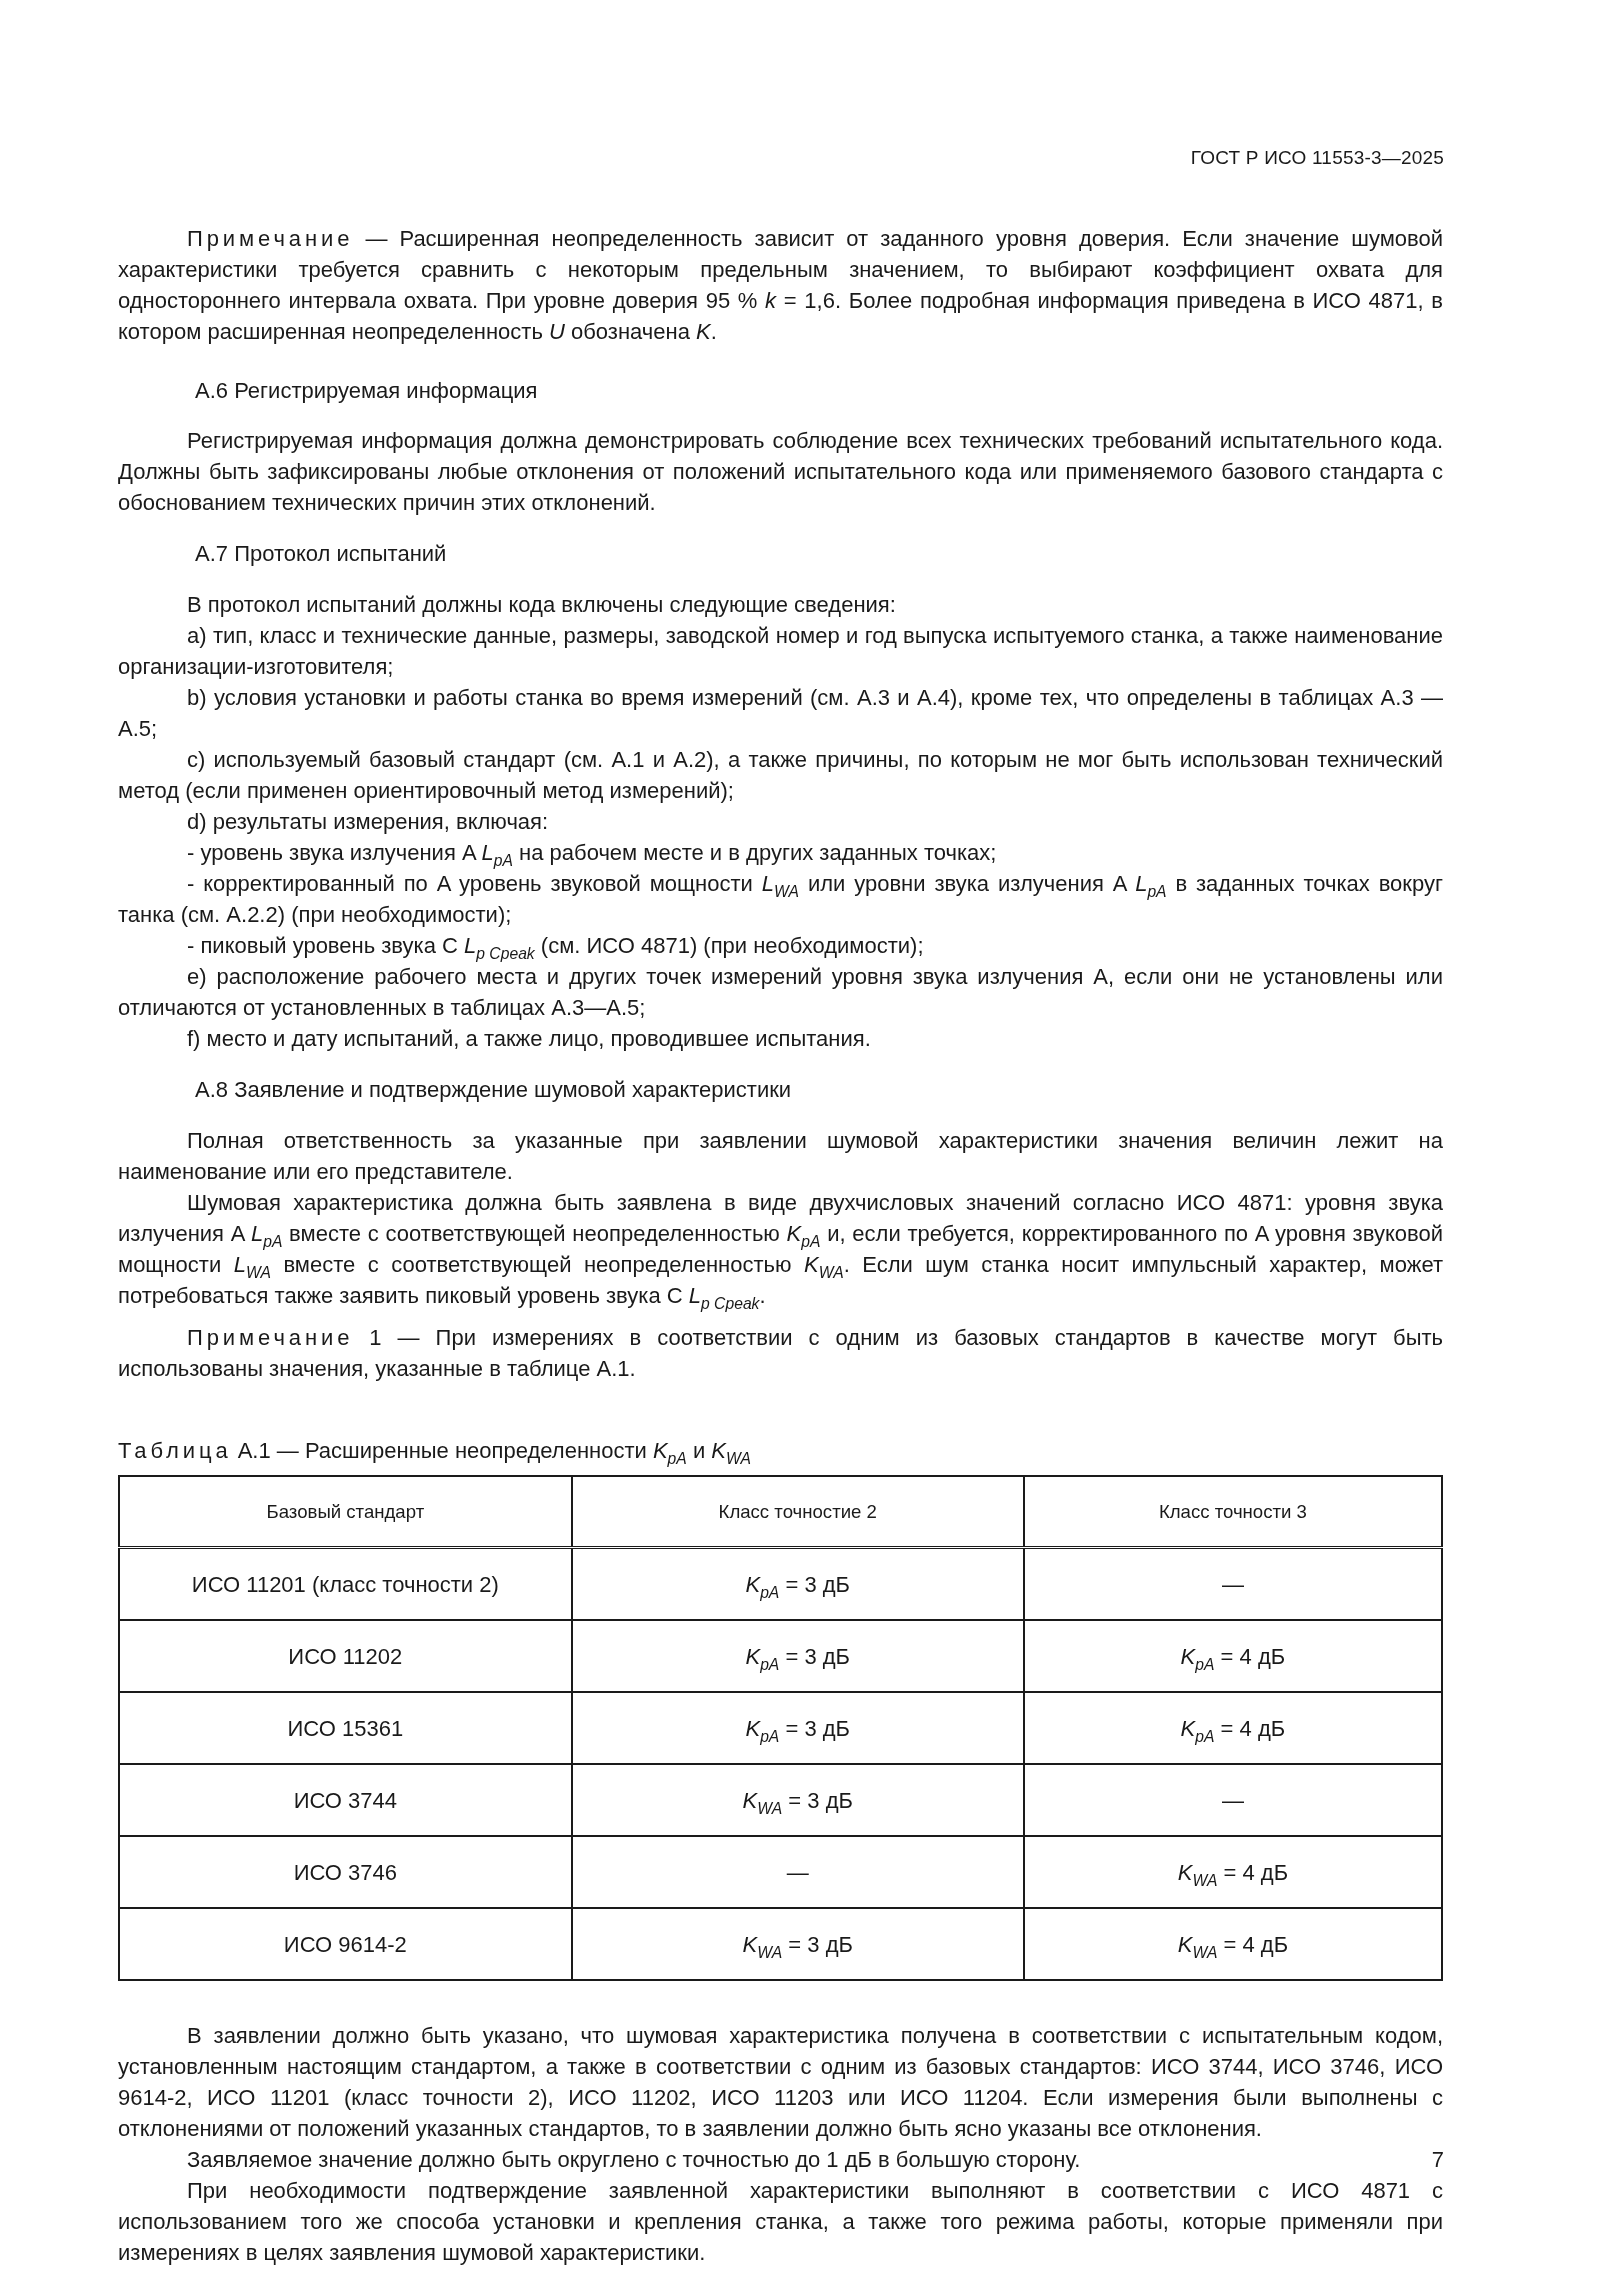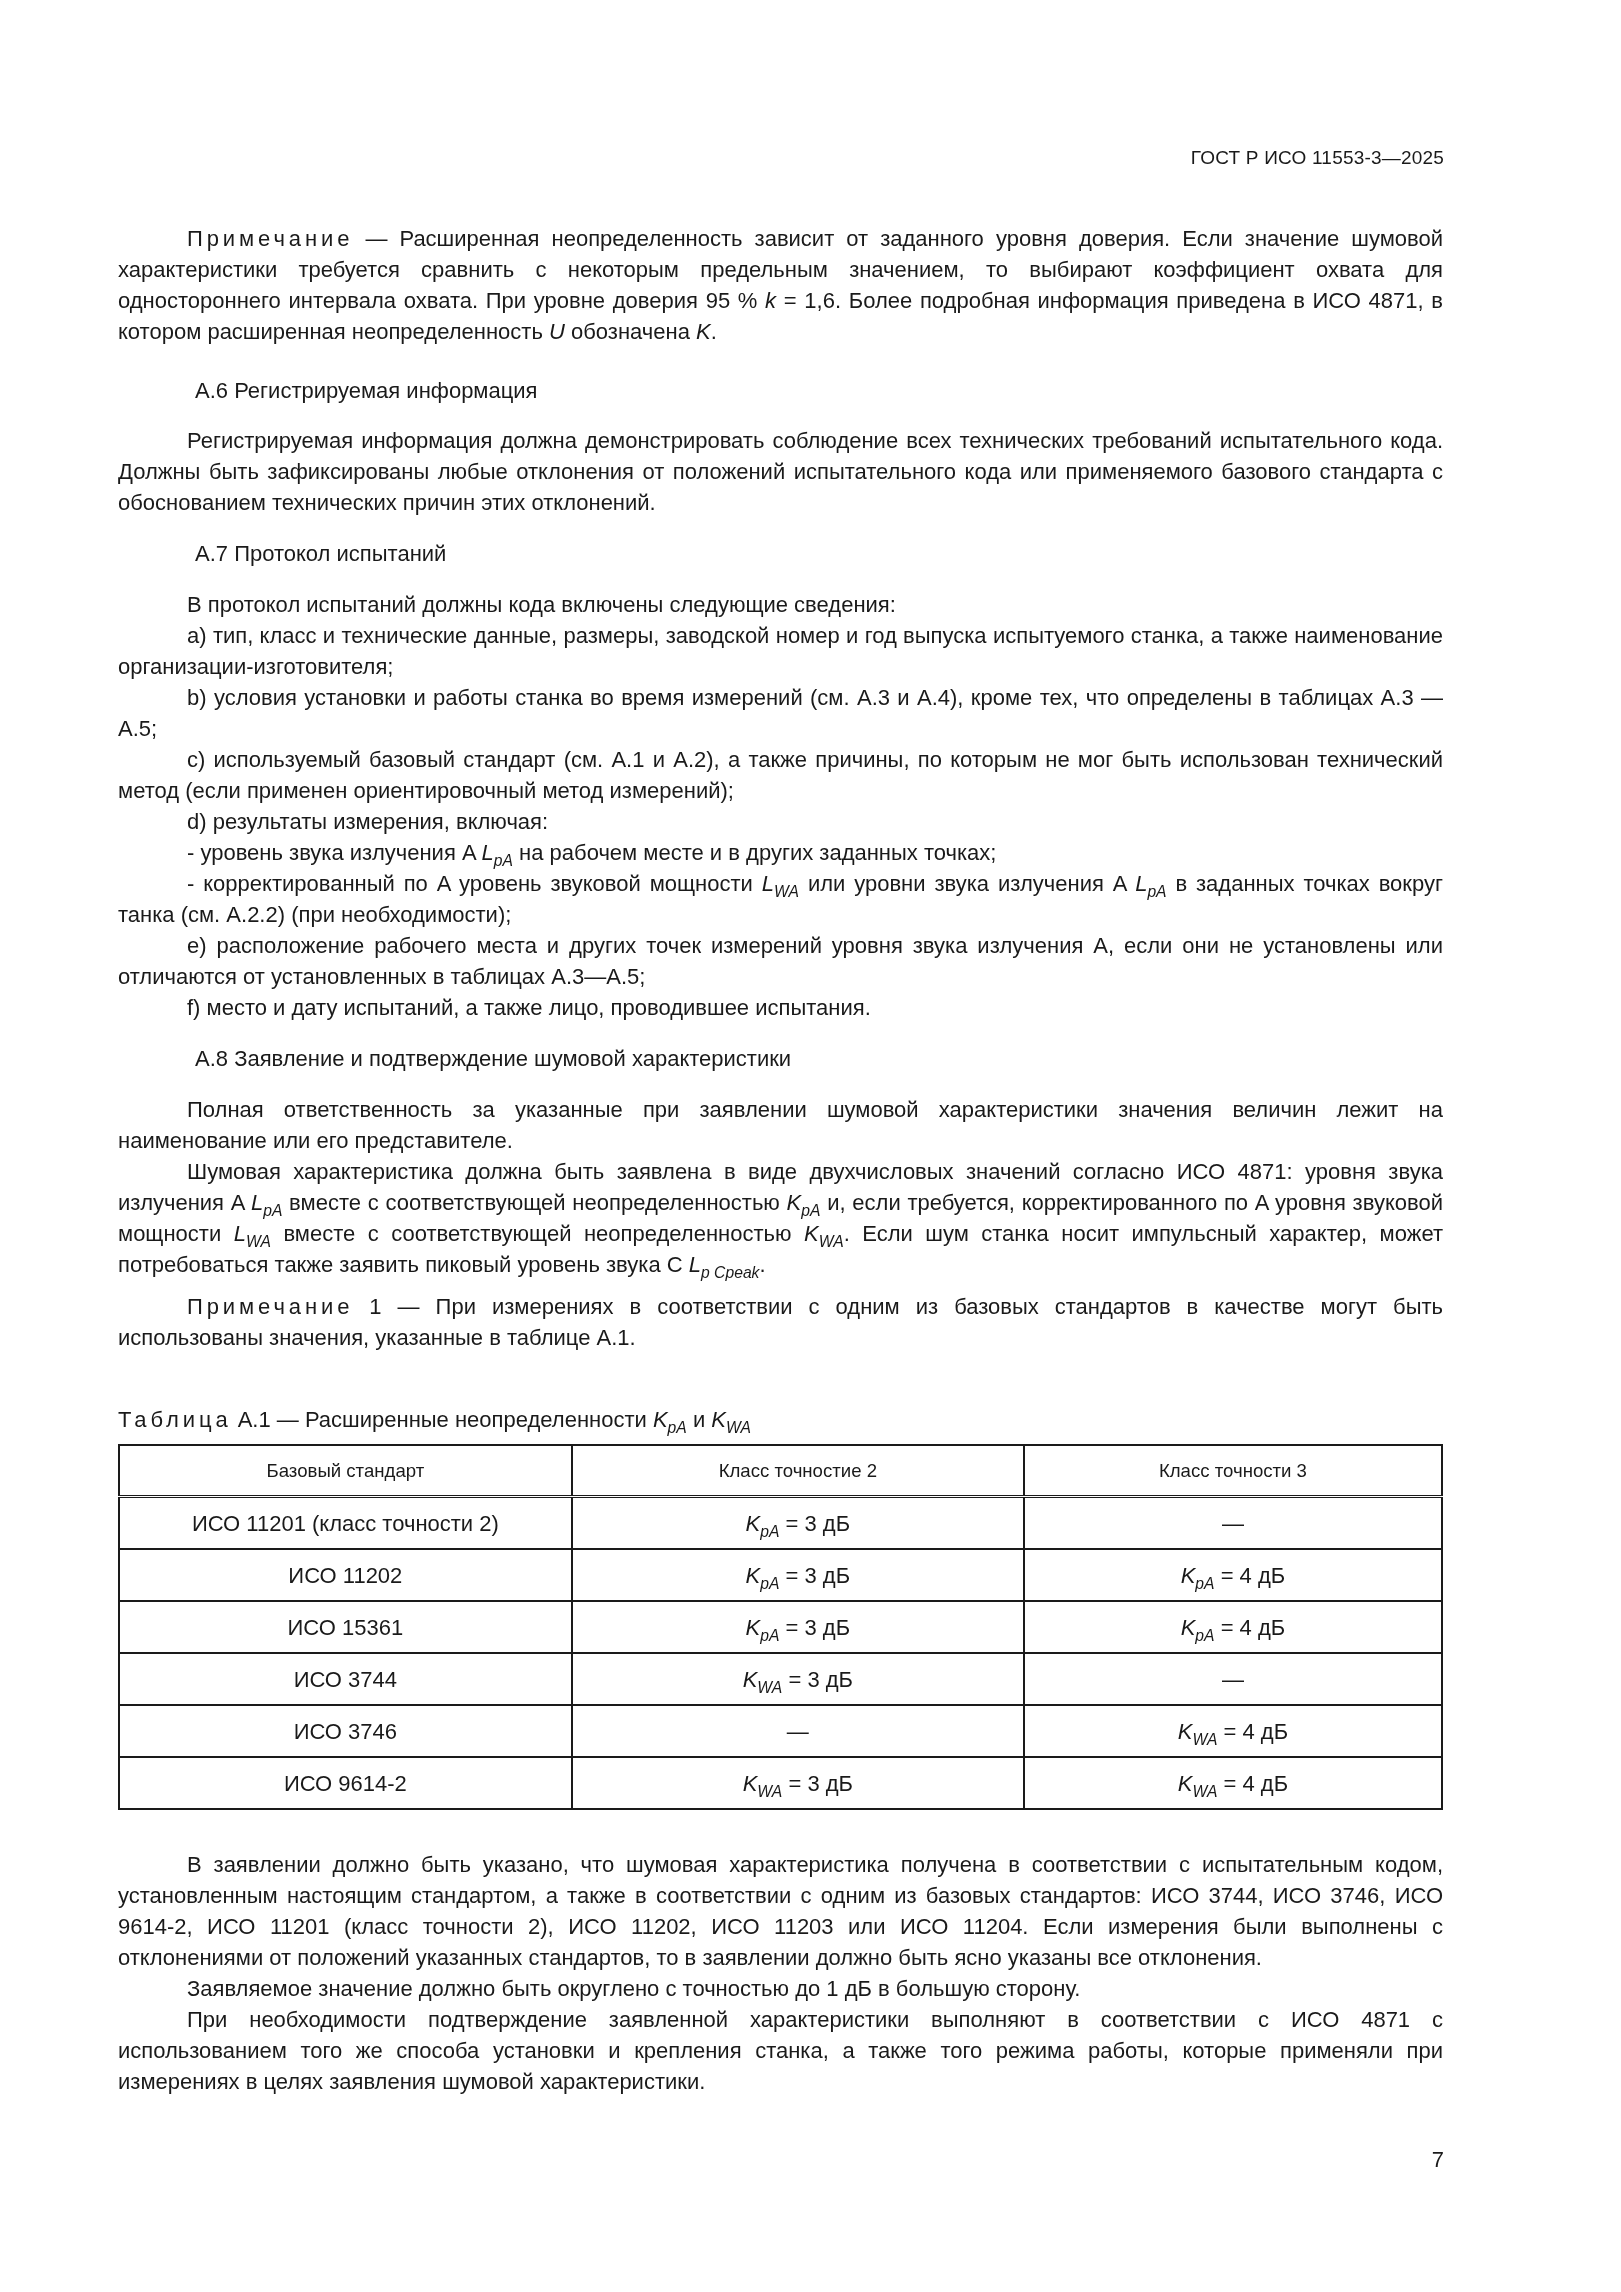--- a/index.html
+++ b/index.html
@@ -25,21 +25,21 @@
   .gap-l { height: 51px; }
   i { font-style: italic; }
   sub { font-size: 15.7px; vertical-align: -5.9px; line-height: 0; }
   .tcaption { margin-top: 0; margin-bottom: 8.8px; }
   table {
     width: 100%; border-collapse: collapse; font-size: 22px;
     border: 2.9px solid #1a1a1a;
   }
   th, td {
     border-left: 2px solid #1a1a1a; border-right: 2px solid #1a1a1a;
-    text-align: center; height: 46px; padding: 2px;
+    text-align: center; height: 46px; padding: 12px;
   }
   th { font-weight: normal; font-size: 18.6px; border-bottom: 3.9px double #1a1a1a; height: 45px; }
   td { border-top: 2.9px solid #1a1a1a; }
   tr.first td { border-top: none; }
   col.c1 { width: 510px; } col.c2 { width: 510px; } col.c3 { width: 472px; }
   .pagenum { position: absolute; right: 177px; top: 2147px; font-size: 22px; }
 </style>
 </head>
 <body>
 
@@ -57,20 +57,21 @@
   <div class="gap-s"></div>
   <h3>А.7 Протокол испытаний</h3>
   <div class="gap-s"></div>
   <p class="ind">В протокол испытаний должны кода включены следующие сведения:</p>
   <p class="ind">a) тип, класс и технические данные, размеры, заводской номер и год выпуска испытуемого станка, а также наименование организации-изготовителя;</p>
   <p class="ind">b) условия установки и работы станка во время измерений (см. А.3 и А.4), кроме тех, что определены в таблицах А.3 — А.5;</p>
   <p class="ind">c) используемый базовый стандарт (см. А.1 и А.2), а также причины, по которым не мог быть использован технический метод (если применен ориентировочный метод измерений);</p>
   <p class="ind">d) результаты измерения, включая:</p>
   <p class="ind"><span>- уровень звука излучения A </span><i>L</i><sub><i>pA</i></sub><span> на рабочем месте и в других заданных точках;</span></p>
   <p class="ind"><span>- корректированный по A уровень звуковой мощности </span><i>L</i><sub><i>WA</i></sub><span> или уровни звука излучения A </span><i>L</i><sub><i>pA</i></sub><span> в заданных точках вокруг танка (см. А.2.2) (при необходимости);</span></p>
+  <p class="ind"><span>- пиковый уровень звука C </span><i>L</i><sub><i>p Cpeak</i></sub><span> (см. ИСО 4871) (при необходимости);</span></p>
   <p class="ind">e) расположение рабочего места и других точек измерений уровня звука излучения A, если они не установлены или отличаются от установленных в таблицах А.3—А.5;</p>
   <p class="ind">f) место и дату испытаний, а также лицо, проводившее испытания.</p>
 
   <div class="gap-s"></div>
   <h3>А.8 Заявление и подтверждение шумовой характеристики</h3>
   <div class="gap-s"></div>
   <p class="ind">Полная ответственность за указанные при заявлении шумовой характеристики значения величин лежит на наименование или его представителе.</p>
   <p class="ind"><span>Шумовая характеристика должна быть заявлена в виде двухчисловых значений согласно ИСО 4871: уровня звука излучения A </span><i>L</i><sub><i>pA</i></sub><span> вместе с соответствующей неопределенностью </span><i>K</i><sub><i>pA</i></sub><span> и, если требуется, корректированного по A уровня звуковой мощности </span><i>L</i><sub><i>WA</i></sub><span> вместе с соответствующей неопределенностью </span><i>K</i><sub><i>WA</i></sub><span>. Если шум станка носит импульсный характер, может потребоваться также заявить пиковый уровень звука C </span><i>L</i><sub><i>p Cpeak</i></sub><span>.</span></p>
   <div class="gap-s"></div>
   <p class="ind"><span class="spaced">Примечание</span><span> 1 — При измерениях в соответствии с одним из базовых стандартов в качестве могут быть использованы значения, указанные в таблице А.1.</span></p>

